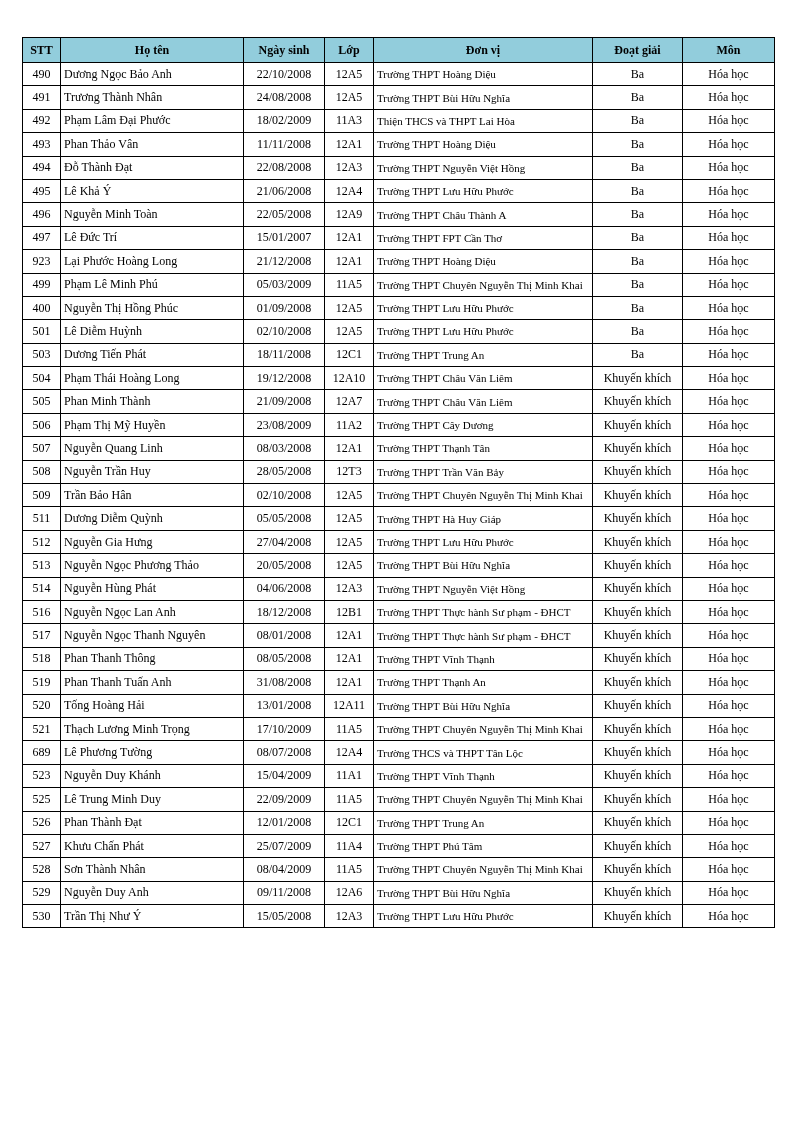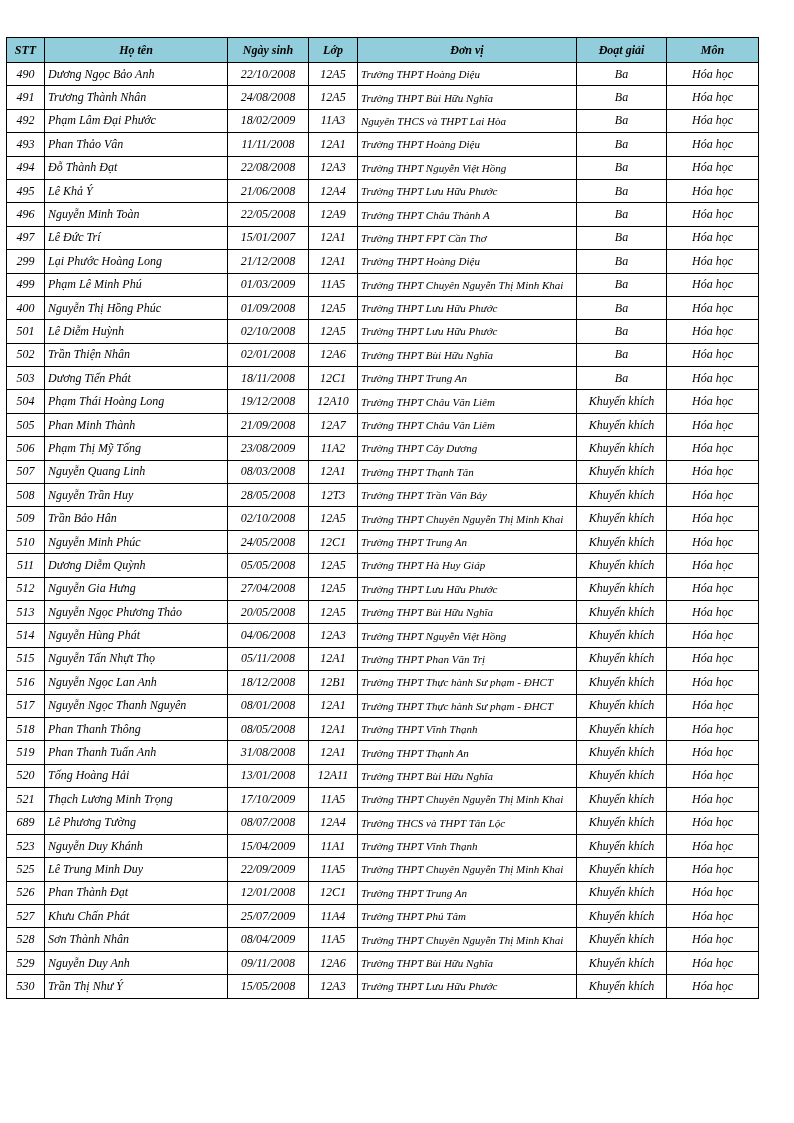--- a/index.html
+++ b/index.html
@@ -1,19 +1,19 @@
 <!DOCTYPE html>
 <html><head>
 <meta charset="utf-8">
 <style>
   html, body { margin: 0; padding: 0; background: #ffffff; }
   body { width: 794px; height: 1123px; position: relative; overflow: hidden;
          font-family: "Liberation Serif", "DejaVu Serif", serif; color: #000; }
-  table.results { position: absolute; left: 6px; top: 37px; width: 752px;
-         border-collapse: collapse; table-layout: fixed; font-size: 12px; font-style: italic; }
+  table.results { position: absolute; left: 22px; top: 37px; width: 752px;
+         border-collapse: collapse; table-layout: fixed; font-size: 12px; }
   table.results th, table.results td { border: 1.5px solid #000; padding: 0 3px;
          white-space: nowrap; overflow: hidden; }
   table.results th { background: #92cddc; font-weight: bold; text-align: center;
          height: 24px; font-size: 12px; }
   table.results td { height: 22.4px; }
   td.c { text-align: center; }
   td.l { text-align: left; }
   td.unit { font-size: 11px; }
   col.stt { width: 38px; }
   col.name { width: 183px; }
@@ -64,21 +64,21 @@
         <td class="c">12A5</td>
         <td class="l unit">Trường THPT Bùi Hữu Nghĩa</td>
         <td class="c">Ba</td>
         <td class="c">Hóa học</td>
       </tr>
       <tr>
         <td class="c">492</td>
         <td class="l">Phạm Lâm Đại Phước</td>
         <td class="c">18/02/2009</td>
         <td class="c">11A3</td>
-        <td class="l unit">Nguyên THCS và THPT Lai Hòa</td>
+        <td class="l unit">Thiện THCS và THPT Lai Hòa</td>
         <td class="c">Ba</td>
         <td class="c">Hóa học</td>
       </tr>
       <tr>
         <td class="c">493</td>
         <td class="l">Phan Thảo Vân</td>
         <td class="c">11/11/2008</td>
         <td class="c">12A1</td>
         <td class="l unit">Trường THPT Hoàng Diệu</td>
         <td class="c">Ba</td>
@@ -114,61 +114,52 @@
       <tr>
         <td class="c">497</td>
         <td class="l">Lê Đức Trí</td>
         <td class="c">15/01/2007</td>
         <td class="c">12A1</td>
         <td class="l unit">Trường THPT FPT Cần Thơ</td>
         <td class="c">Ba</td>
         <td class="c">Hóa học</td>
       </tr>
       <tr>
-        <td class="c">299</td>
+        <td class="c">923</td>
         <td class="l">Lại Phước Hoàng Long</td>
         <td class="c">21/12/2008</td>
         <td class="c">12A1</td>
         <td class="l unit">Trường THPT Hoàng Diệu</td>
         <td class="c">Ba</td>
         <td class="c">Hóa học</td>
       </tr>
       <tr>
         <td class="c">499</td>
         <td class="l">Phạm Lê Minh Phú</td>
-        <td class="c">01/03/2009</td>
+        <td class="c">05/03/2009</td>
         <td class="c">11A5</td>
         <td class="l unit">Trường THPT Chuyên Nguyễn Thị Minh Khai</td>
         <td class="c">Ba</td>
         <td class="c">Hóa học</td>
       </tr>
       <tr>
         <td class="c">400</td>
         <td class="l">Nguyễn Thị Hồng Phúc</td>
         <td class="c">01/09/2008</td>
         <td class="c">12A5</td>
         <td class="l unit">Trường THPT Lưu Hữu Phước</td>
         <td class="c">Ba</td>
         <td class="c">Hóa học</td>
       </tr>
       <tr>
         <td class="c">501</td>
         <td class="l">Lê Diễm Huỳnh</td>
         <td class="c">02/10/2008</td>
         <td class="c">12A5</td>
         <td class="l unit">Trường THPT Lưu Hữu Phước</td>
-        <td class="c">Ba</td>
-        <td class="c">Hóa học</td>
-      </tr>
-      <tr>
-        <td class="c">502</td>
-        <td class="l">Trần Thiện Nhân</td>
-        <td class="c">02/01/2008</td>
-        <td class="c">12A6</td>
-        <td class="l unit">Trường THPT Bùi Hữu Nghĩa</td>
         <td class="c">Ba</td>
         <td class="c">Hóa học</td>
       </tr>
       <tr>
         <td class="c">503</td>
         <td class="l">Dương Tiến Phát</td>
         <td class="c">18/11/2008</td>
         <td class="c">12C1</td>
         <td class="l unit">Trường THPT Trung An</td>
         <td class="c">Ba</td>
@@ -187,21 +178,21 @@
         <td class="c">505</td>
         <td class="l">Phan Minh Thành</td>
         <td class="c">21/09/2008</td>
         <td class="c">12A7</td>
         <td class="l unit">Trường THPT Châu Văn Liêm</td>
         <td class="c">Khuyến khích</td>
         <td class="c">Hóa học</td>
       </tr>
       <tr>
         <td class="c">506</td>
-        <td class="l">Phạm Thị Mỹ Tống</td>
+        <td class="l">Phạm Thị Mỹ Huyền</td>
         <td class="c">23/08/2009</td>
         <td class="c">11A2</td>
         <td class="l unit">Trường THPT Cây Dương</td>
         <td class="c">Khuyến khích</td>
         <td class="c">Hóa học</td>
       </tr>
       <tr>
         <td class="c">507</td>
         <td class="l">Nguyễn Quang Linh</td>
         <td class="c">08/03/2008</td>
@@ -222,29 +213,20 @@
       <tr>
         <td class="c">509</td>
         <td class="l">Trần Bảo Hân</td>
         <td class="c">02/10/2008</td>
         <td class="c">12A5</td>
         <td class="l unit">Trường THPT Chuyên Nguyễn Thị Minh Khai</td>
         <td class="c">Khuyến khích</td>
         <td class="c">Hóa học</td>
       </tr>
       <tr>
-        <td class="c">510</td>
-        <td class="l">Nguyễn Minh Phúc</td>
-        <td class="c">24/05/2008</td>
-        <td class="c">12C1</td>
-        <td class="l unit">Trường THPT Trung An</td>
-        <td class="c">Khuyến khích</td>
-        <td class="c">Hóa học</td>
-      </tr>
-      <tr>
         <td class="c">511</td>
         <td class="l">Dương Diễm Quỳnh</td>
         <td class="c">05/05/2008</td>
         <td class="c">12A5</td>
         <td class="l unit">Trường THPT Hà Huy Giáp</td>
         <td class="c">Khuyến khích</td>
         <td class="c">Hóa học</td>
       </tr>
       <tr>
         <td class="c">512</td>
@@ -267,29 +249,20 @@
       <tr>
         <td class="c">514</td>
         <td class="l">Nguyễn Hùng Phát</td>
         <td class="c">04/06/2008</td>
         <td class="c">12A3</td>
         <td class="l unit">Trường THPT Nguyễn Việt Hồng</td>
         <td class="c">Khuyến khích</td>
         <td class="c">Hóa học</td>
       </tr>
       <tr>
-        <td class="c">515</td>
-        <td class="l">Nguyễn Tấn Nhựt Thọ</td>
-        <td class="c">05/11/2008</td>
-        <td class="c">12A1</td>
-        <td class="l unit">Trường THPT Phan Văn Trị</td>
-        <td class="c">Khuyến khích</td>
-        <td class="c">Hóa học</td>
-      </tr>
-      <tr>
         <td class="c">516</td>
         <td class="l">Nguyễn Ngọc Lan Anh</td>
         <td class="c">18/12/2008</td>
         <td class="c">12B1</td>
         <td class="l unit">Trường THPT Thực hành Sư phạm - ĐHCT</td>
         <td class="c">Khuyến khích</td>
         <td class="c">Hóa học</td>
       </tr>
       <tr>
         <td class="c">517</td>

